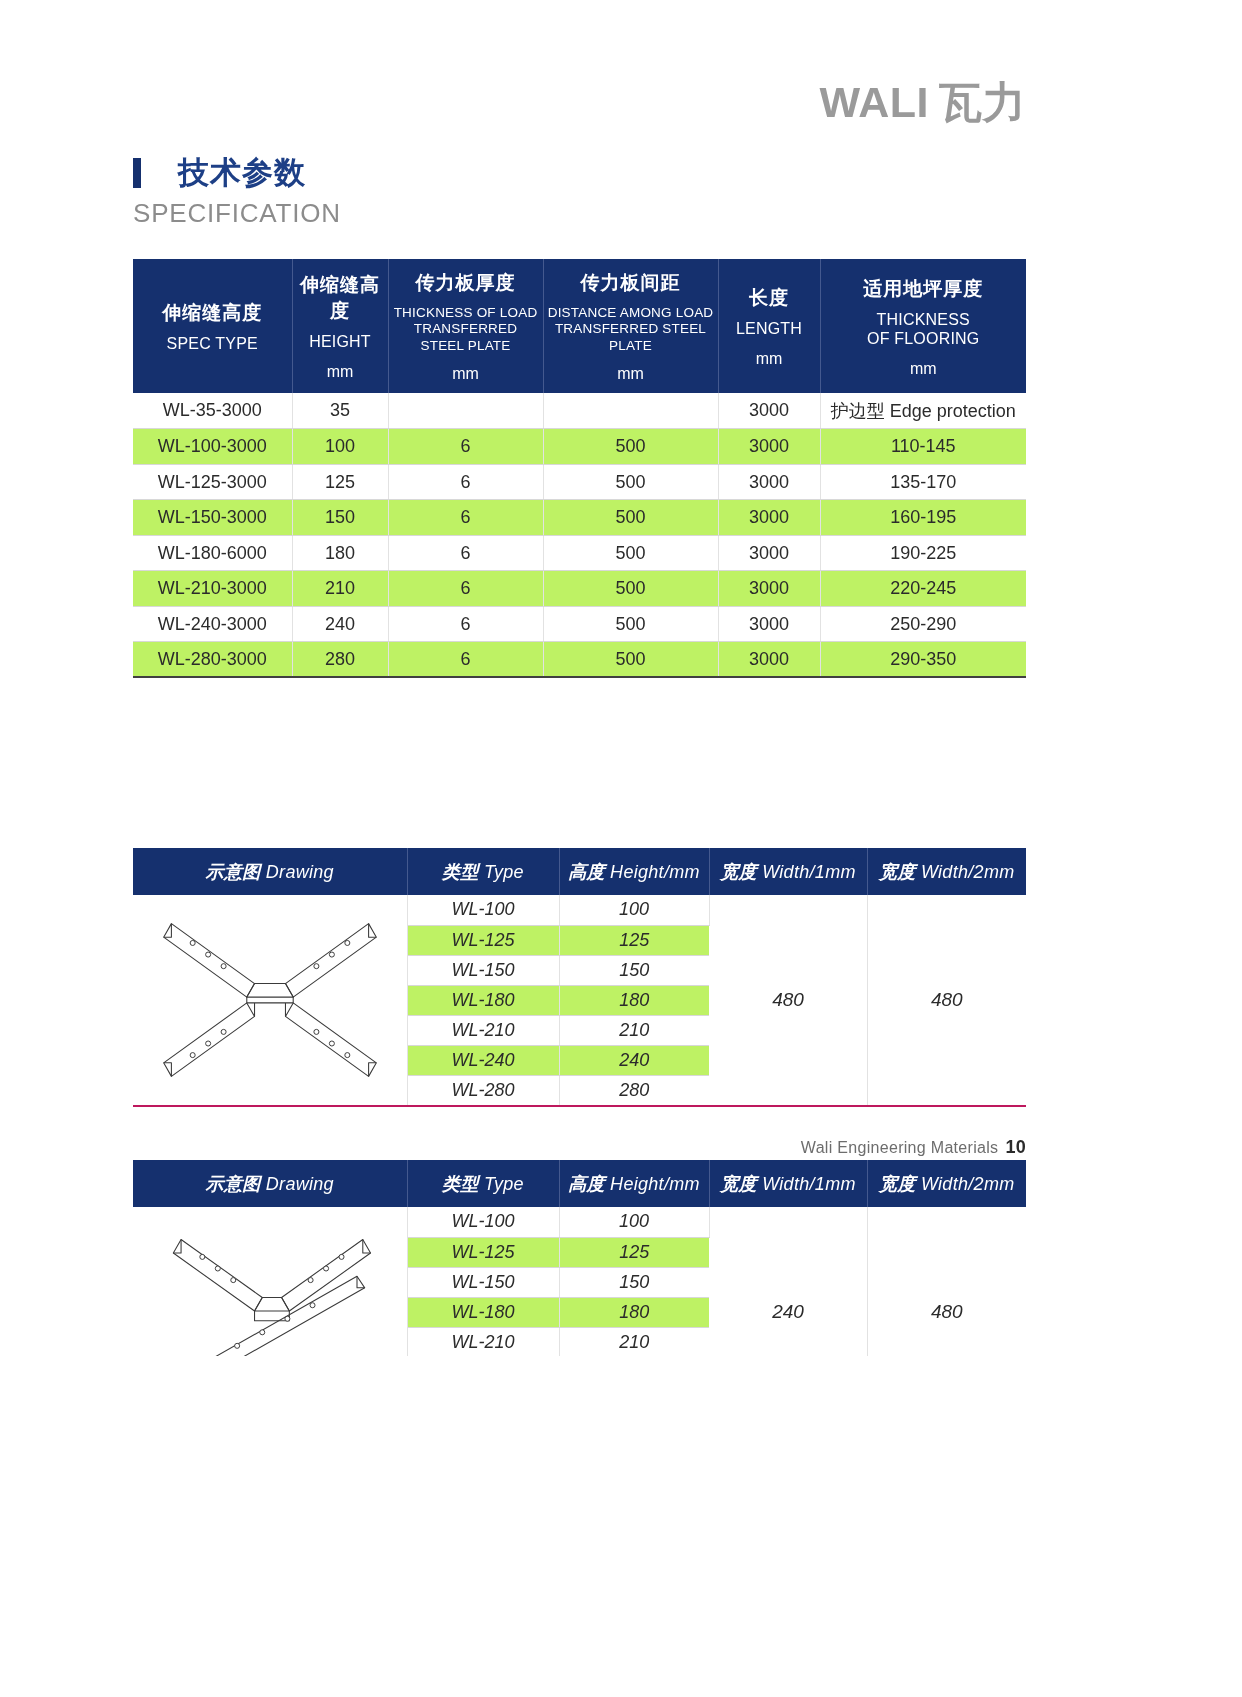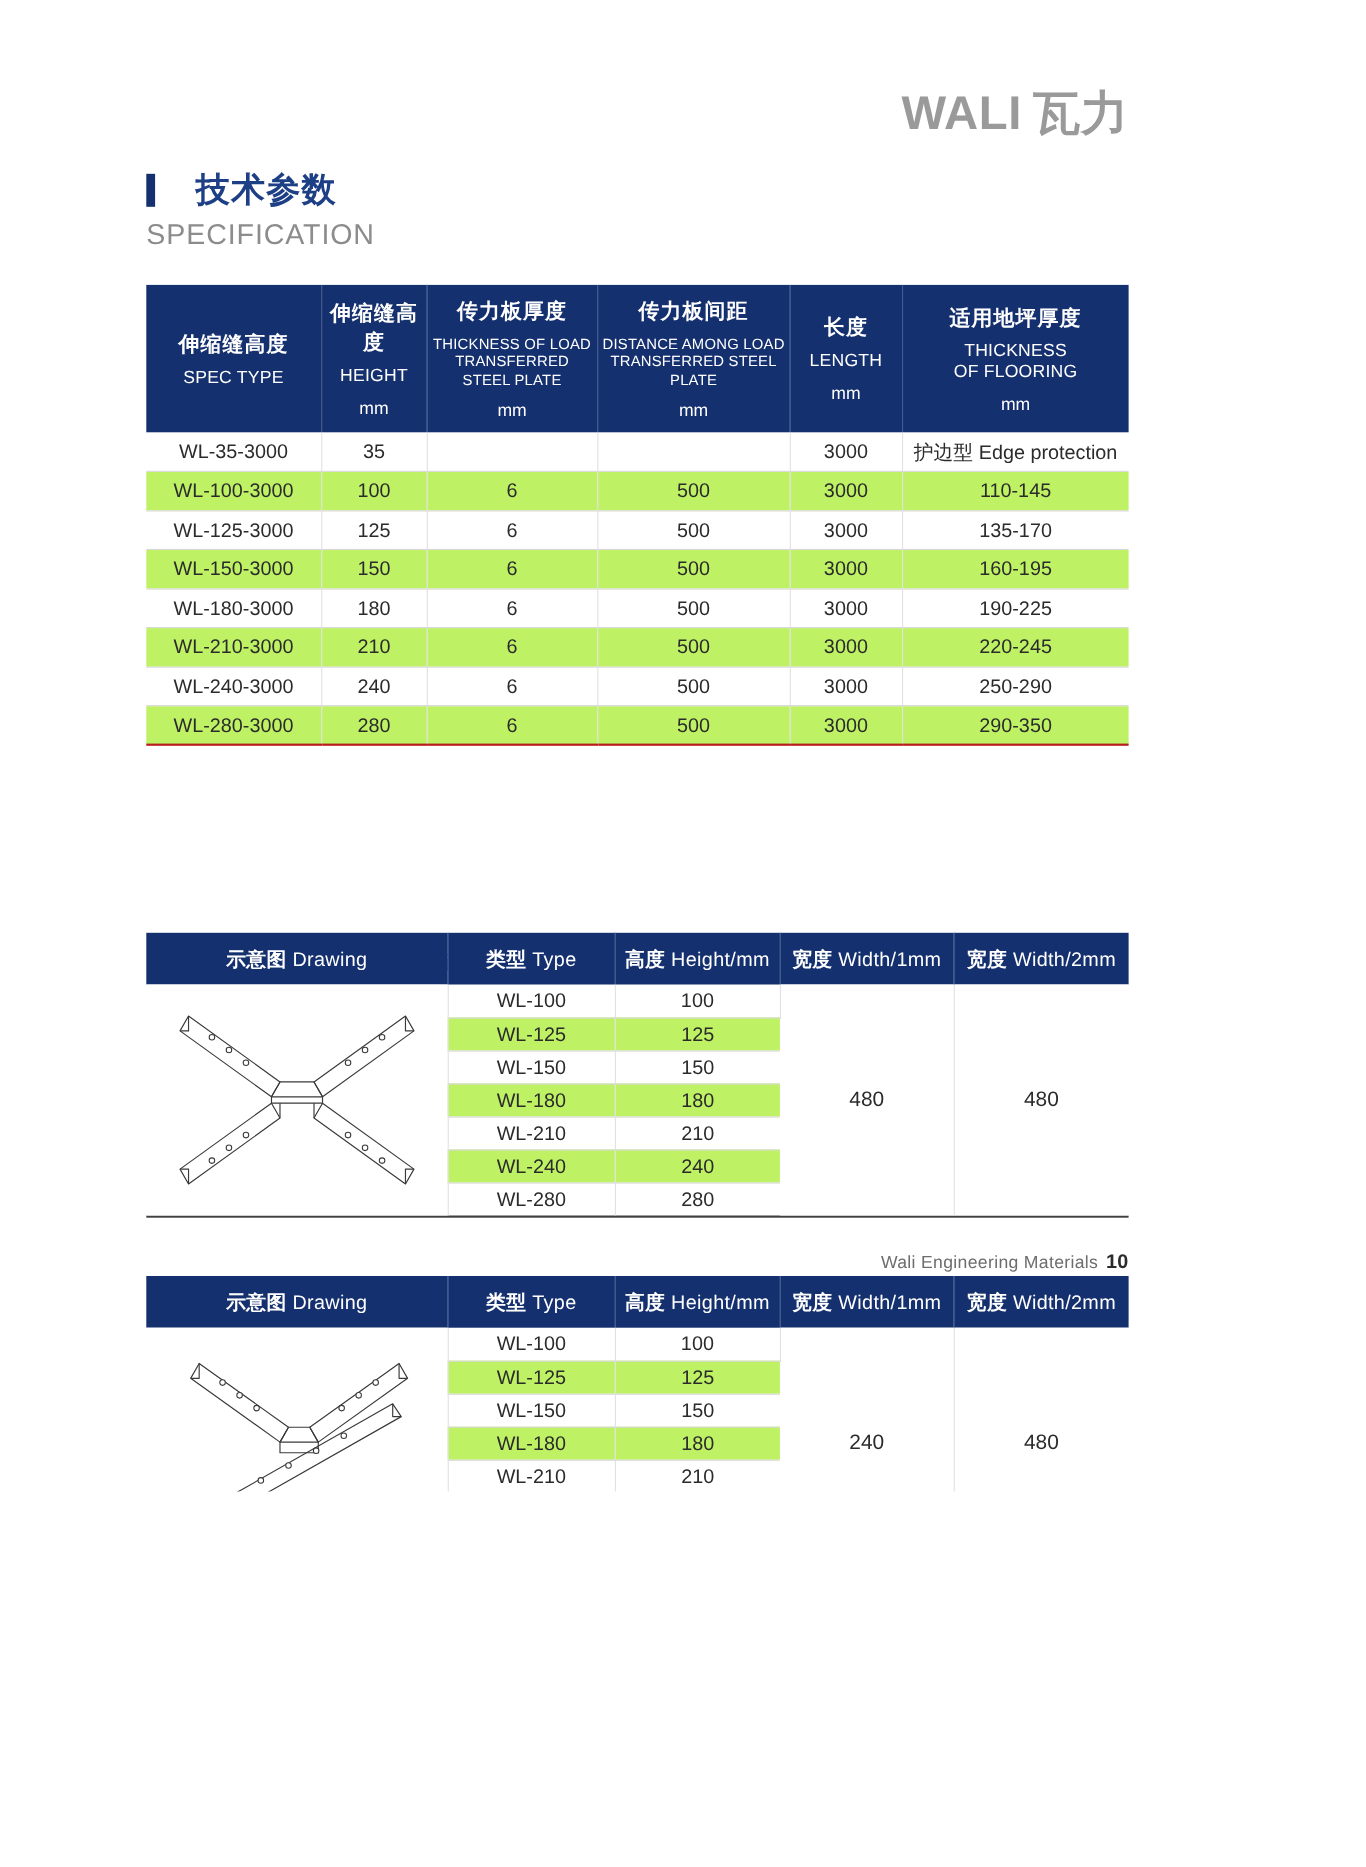--- a/index.html
+++ b/index.html
@@ -96,21 +96,21 @@
     line-height: 1.18;
     letter-spacing: 0.2px;
   }
   .spec-table .hen.small { font-size: 13.5px; line-height: 1.22; }
   .spec-table .hunit {
     display: block;
     font-size: 16px;
     margin-top: 11px;
   }
   .spec-table tbody td { height: 35.5px; padding: 0 4px; }
-  .spec-table tbody tr:last-child td { border-bottom: 2px solid #b91c1c; margin-left: 12px; }
+  .spec-table tbody tr:last-child td { border-bottom: 2px solid #404040; margin-left: 12px; }
   .spec-table .c0 { width: 159px; }
   .spec-table .c1 { width: 96px; }
   .spec-table .c2 { width: 155px; }
   .spec-table .c3 { width: 175px; }
   .spec-table .c4 { width: 102px; }
   .spec-table .c5 { width: 206px; }
 
   
   .xs-table thead th {
     height: 47px;
@@ -132,21 +132,21 @@
     background: #ffffff !important;
     vertical-align: middle;
     font-size: 19px;
   }
   .xs-table .cA { width: 274px; }
   .xs-table .cB { width: 152px; }
   .xs-table .cC { width: 150px; }
   .xs-table .cD { width: 158px; }
   .xs-table .cE { width: 159px; }
   .xs-table tbody tr:last-child td { border-bottom: none; margin-top: 24px; }
-  .xs-wrap { border-bottom: 2px solid #404040; width: 893px; }
+  .xs-wrap { border-bottom: 2px solid #be185d; width: 893px; font-style: italic; }
 
   .draw-svg { display: block; margin: 0 auto; }
 
   
   .footer {
     position: absolute;
     right: 216px; bottom: 198px;
     font-size: 16px;
     color: #6d6d6d;
     letter-spacing: 0.3px;
@@ -249,21 +249,21 @@
           </tr>
           <tr class="alt">
             <td style="font-size: 18px;">WL-150-3000</td>
             <td>150</td>
             <td>6</td>
             <td>500</td>
             <td>3000</td>
             <td>160-195</td>
           </tr>
           <tr>
-            <td style="font-size: 18px;">WL-180-3000</td>
+            <td style="font-size: 18px;">WL-180-6000</td>
             <td>180</td>
             <td>6</td>
             <td>500</td>
             <td>3000</td>
             <td>190-225</td>
           </tr>
           <tr class="alt">
             <td style="font-size: 18px;">WL-210-3000</td>
             <td>210</td>
             <td>6</td>

